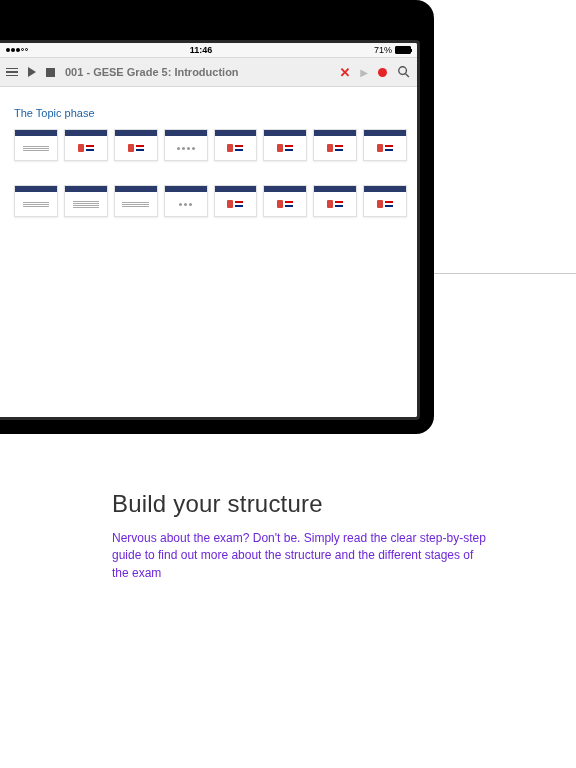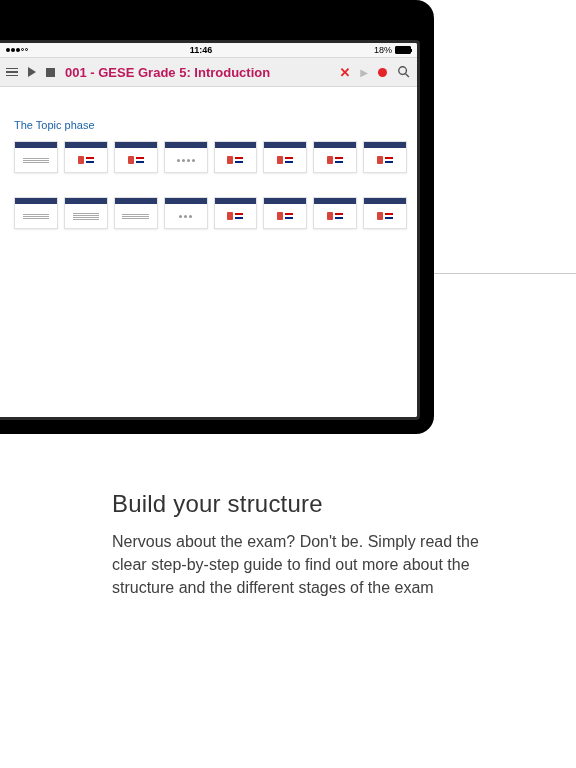--- a/index.html
+++ b/index.html
@@ -70,34 +70,34 @@
     background: #efefef;
     border-top: 1px solid #d8d8d8;
     border-bottom: 1px solid #d8d8d8;
     display: flex;
     align-items: center;
     padding: 0 6px;
     gap: 10px;
     font-size: 13px;
   }
   .tb-btn { color:#555; display:flex; align-items:center; }
-  .title { font-weight:700; flex:1; color:#be185d; font-size:13px; white-space:nowrap; overflow:hidden; }
+  .title { font-weight:700; flex:1; color:#737373; font-size:11px; white-space:nowrap; overflow:hidden; }
   .x-icon { color:#e42527; font-weight:700; font-size:13px; }
   .rec { width:9px; height:9px; border-radius:50%; background:#e42527; }
   .play-g { color:#bbb; font-size:10px;}
   .search-icon svg { width:14px; height:14px; stroke:#555; fill:none; stroke-width:2;}
   .menu-icon { display:flex; flex-direction:column; gap:2px; cursor:default;}
   .menu-icon span { width:12px; height:1.5px; background:#555; display:block; }
   .play-icon { border-left:8px solid #555; border-top:5px solid transparent; border-bottom:5px solid transparent; }
   .stop-icon { width:9px; height:9px; background:#555; }
 
   .content {
     flex:1;
     background:#fff;
-    padding: 32px 10px 10px 14px;
+    padding: 20px 10px 10px 14px;
     overflow:hidden;
   }
   .section-title {
     color:#1b63a8;
     font-size:11px;
     font-weight:400;
     margin-bottom:10px;
   }
   .thumb-row {
     display:flex;
@@ -130,23 +130,23 @@
     width: 380px;
   }
   .marketing h2 {
     font-size: 24px;
     font-weight: 300;
     color:#333;
     margin-bottom:12px;
     letter-spacing:0.2px;
   }
   .marketing p {
-    font-size: 16px;
+    font-size: 12px;
     line-height:1.45;
-    color:#404040;
+    color:#6d28d9;
     font-weight:300;
   }
 </style>
 </head>
 <body>
 
 <div class="tablet-frame">
   <div class="tablet-inner">
     <div class="screen">
 
@@ -155,21 +155,21 @@
           <div class="dots">
             <span class="d"></span>
               <span class="d"></span>
               <span class="d"></span>
               <span class="d empty"></span>
               <span class="d empty"></span>
           </div>
         </div>
         <div class="status-center">11:46</div>
         <div class="status-right">
-          <span>18%</span>
+          <span>71%</span>
           <div class="battery">
               <div class="battery-fill"></div>
             </div>
         </div>
       </div>
 
       <div class="toolbar">
         <div class="tb-btn menu-icon">
             <span></span>
             <span></span>

